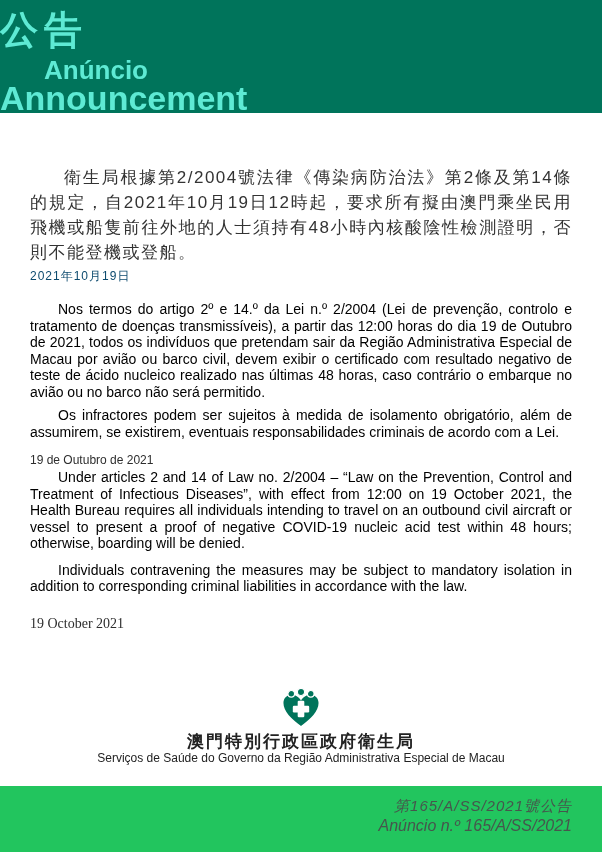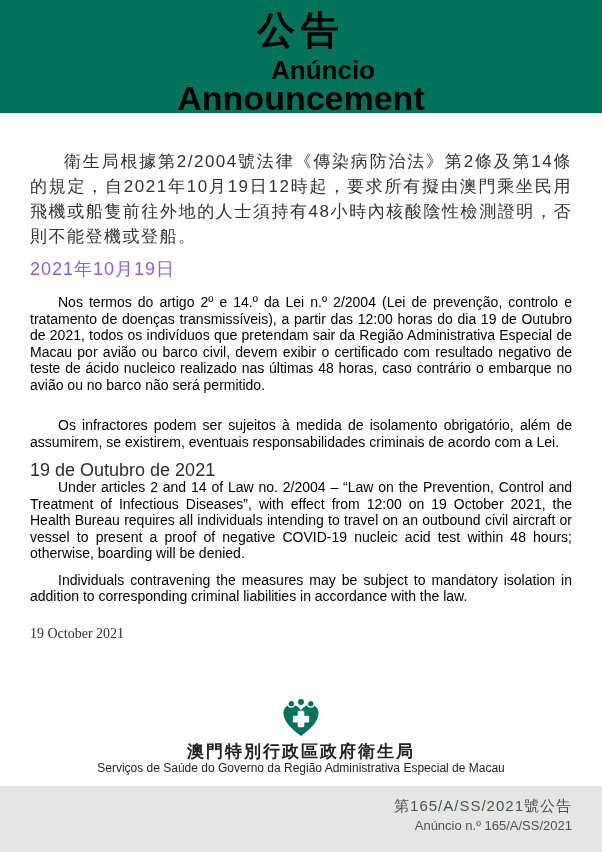--- a/index.html
+++ b/index.html
@@ -5,61 +5,61 @@
   html,body{margin:0;padding:0;}
   body{
     width:602px;height:852px;background:#ffffff;overflow:hidden;
     font-family:"Liberation Sans","DejaVu Sans",sans-serif;
     -webkit-font-smoothing:antialiased;
   }
   .page{position:relative;width:602px;height:852px;background:#fff;}
 
   
   .header-band{
-    width:602px;height:113px;background:#00745B;color:#000000;
-    text-align:center;box-sizing:border-box;padding-top:4px;
+    width:602px;height:113px;background:#00745B;color:#5eead4;
+    box-sizing:border-box;padding-top:4px;
   }
   .title-zh{font-size:38px;font-weight:bold;line-height:52px;letter-spacing:6px;}
   .title-pt{font-size:26px;font-weight:bold;line-height:28px;padding-left:44px;}
   .title-en{font-size:34px;font-weight:bold;line-height:29px;}
 
   
   .content{padding:0 30px;color:#2d2d2d;}
   p{margin:0;}
   .zh{
     font-size:17px;line-height:25px;letter-spacing:1.5px;
     text-align:justify;color:#333;
   }
-  .zh.p1{margin-top:36px;text-indent:2em;}
+  .zh.p1{margin-top:52px;text-indent:2em;}
   .zh.p2{margin-top:7px;text-indent:2em;}
-  .zh-date{margin-top:9px;font-size:18px;line-height:22px;color:#8b5cf6;letter-spacing:1px;}
+  .zh-date{font-size:12px;line-height:22px;color:#0c4a6e;letter-spacing:1px;}
   .latin{font-size:14px;line-height:16.5px;text-align:justify;color:#000000;}
   .latin.p1{text-indent:2em;}
   .latin.p2{text-indent:2em;}
   .pt.p1{margin-top:14px;}
-  .pt.p2{margin-top:24px;}
-  .pt-date{margin-top:12px;font-size:18px;line-height:17px;color:#2d2d2d;}
+  .pt.p2{margin-top:7px;}
+  .pt-date{margin-top:12px;font-size:12px;line-height:17px;color:#2d2d2d;}
   .en.p1{}
   .en.p2{margin-top:10px;}
   .en-date{margin-top:20px;font-size:14px;line-height:17px;color:#2d2d2d;font-family:Liberation Serif, serif;}
 
   
   .org{margin-top:56px;text-align:center;}
   .logo{display:inline-block;height:39px;}
   .org-zh{font-size:17px;font-weight:bold;color:#222;line-height:19px;letter-spacing:2px;margin-top:1px;}
   .org-pt{font-size:12px;color:#222;line-height:13px;margin-top:1px;}
 
   
   .footer-band{
     position:absolute;left:0;bottom:0;width:602px;height:66px;
-    background:#e5e5e5;box-sizing:border-box;
-    padding:10px 30px 0 0;text-align:right;color:#46564D;
+    background:#22c55e;box-sizing:border-box;
+    padding:10px 30px 0 0;text-align:right;color:#46564D;font-style:italic;
   }
   .ref-zh{font-size:15px;line-height:19px;letter-spacing:1px;}
-  .ref-pt{font-size:13px;line-height:15px;margin-top:3px;}
+  .ref-pt{font-size:16px;line-height:15px;margin-top:3px;}
   .ref-en{font-size:13px;line-height:15px;}
 </style>
 </head>
 <body>
 
 <div class="page">
 
   <header class="header-band">
     <div class="title-zh">公告</div>
     <div class="title-pt">Anúncio</div>

